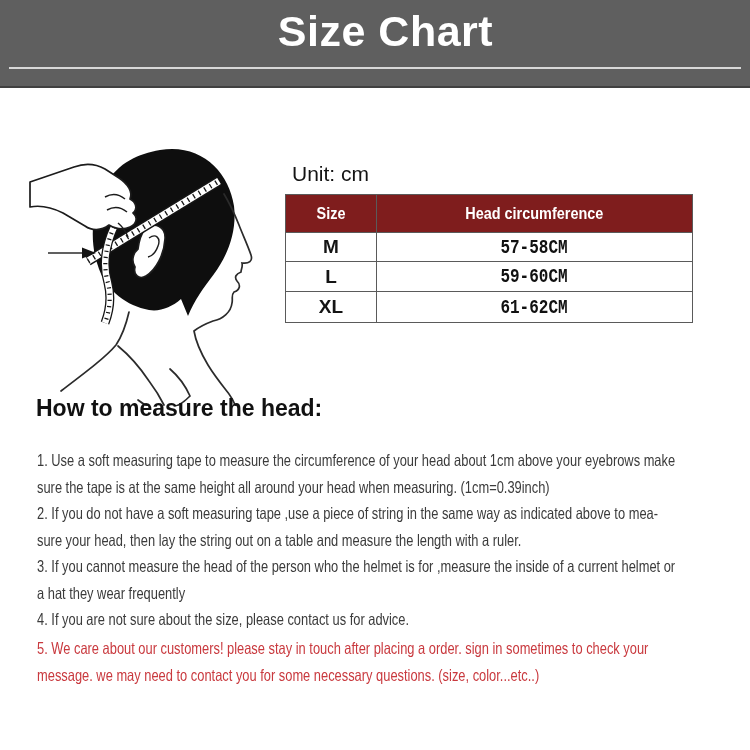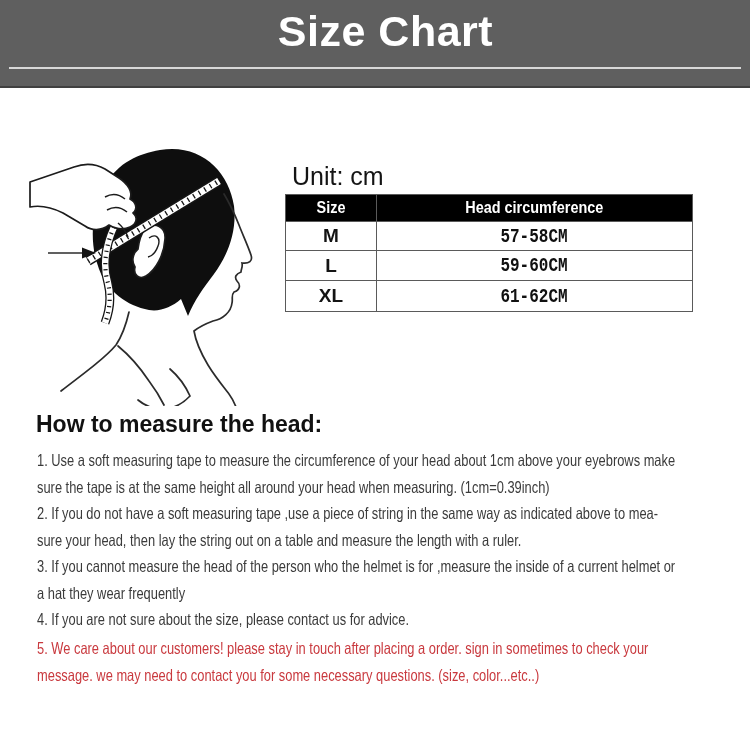--- a/index.html
+++ b/index.html
@@ -15,43 +15,43 @@
   .banner-title{
     margin:0;padding-top:7px;text-align:center;
     font-size:43px;font-weight:bold;color:#ffffff;letter-spacing:0.5px;
   }
   .banner-line{
     position:absolute;left:9px;right:9px;top:67px;height:2px;background:#d8d8d8;
   }
   
   .illus{position:absolute;left:28px;top:124px;}
   
-  .unit-label{position:absolute;left:292px;top:162px;font-size:25px;color:#141414;}
+  .unit-label{position:absolute;left:292px;top:162px;font-size:21px;color:#141414;}
   .size-table{
     position:absolute;left:285px;top:194px;width:408px;
     border-collapse:collapse;table-layout:fixed;
   }
   .size-table td,.size-table th{
     border:1px solid #5a5a5a;text-align:center;vertical-align:middle;padding:0;
   }
   .size-table .col1{width:90px;}
-  .size-table .hdr{background:#000000;color:#ffffff;height:27px;font-weight:bold;font-size:17px;}
+  .size-table .hdr{background:#7f1d1d;color:#ffffff;height:38px;font-weight:bold;font-size:17px;}
   .size-table .row-m td{height:28px;}
   .size-table .row-l td{height:29px;}
   .size-table .row-xl td{height:30px;text-align:center;}
   .size-table .row-note td{height:37px;}
   .size-cell{font-weight:bold;font-size:19px;color:#141414;}
   .val{display:inline-block;font-family:"Liberation Mono",monospace;font-weight:bold;
        font-size:20px;color:#111;transform:scaleX(0.8);}
   .cond{display:inline-block;transform:scaleX(0.85);}
   .note-label{background:#0d0d0d;color:#ffffff;font-weight:bold;font-size:17px;line-height:18px;}
   .note-text{display:inline-block;font-weight:bold;font-size:17px;color:#1a1a1a;transform:scaleX(0.8);}
   
   .howto-heading{
-    position:absolute;left:36px;top:411px;margin:0;
+    position:absolute;left:36px;top:395px;margin:0;
     font-size:23px;font-weight:bold;color:#111111;
   }
   .para{
     position:absolute;left:37px;font-size:16.5px;line-height:27px;color:#3b3b3b;
     transform:scaleX(0.78);transform-origin:left top;white-space:nowrap;
   }
   .para .line{display:block;}
   .para.red{color:#c9393e;}
   .p1{top:447px;} .p2{top:500px;} .p3{top:553px;} .p4{top:606px;} .p5{top:635px;}
 </style>

